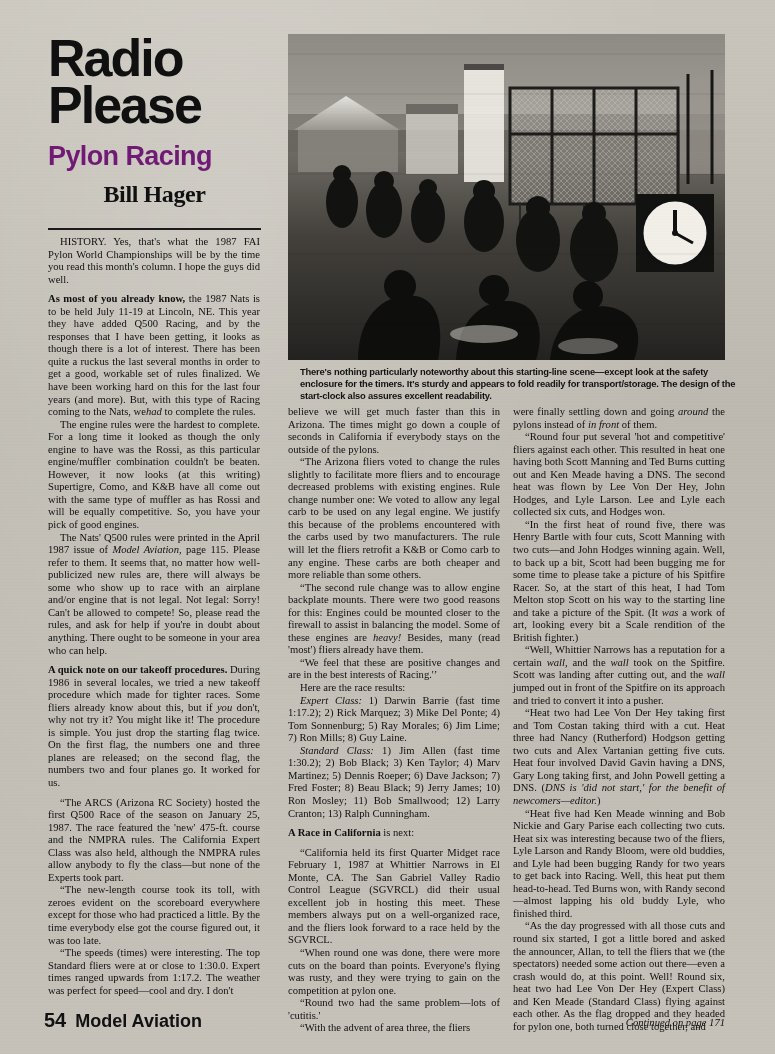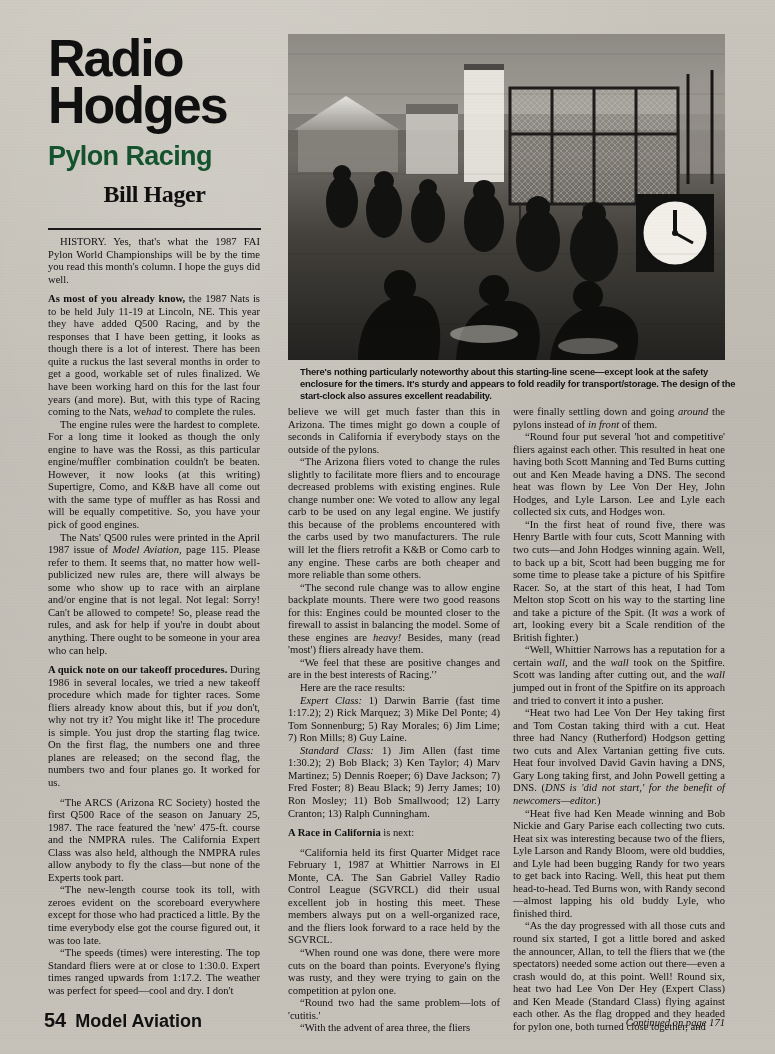--- a/index.html
+++ b/index.html
@@ -38,21 +38,21 @@
     color: #101010;
   }
   .mast-line.l1 { font-size: 52px; }
   .mast-line.l2 { font-size: 52px; margin-top: 2px; }
   .mast-sub {
     font-family: "Liberation Sans", sans-serif;
     font-weight: bold;
     font-size: 27px;
     letter-spacing: -0.6px;
     margin-top: 14px;
-    color: #14532d;
+    color: #701a75;
   }
   .mast-author {
     font-family: Liberation Serif, serif;
     font-weight: bold;
     font-size: 24px;
     letter-spacing: -0.4px;
     margin-top: 9px;
     text-align: center;
     padding-right: 2px;
     color: #101010;
@@ -142,21 +142,21 @@
   }
 </style>
 </head>
 <body>
 
 <div class="page">
   <div class="paper"></div>
 
   <div class="masthead">
     <div class="mast-line l1">Radio</div>
-    <div class="mast-line l2">Hodges</div>
+    <div class="mast-line l2">Please</div>
     <div class="mast-sub">Pylon Racing</div>
     <div class="mast-author">Bill Hager</div>
   </div>
   <div class="rule-under-mast"></div>
 
   <div class="photo">
     <svg width="437" height="326" viewBox="0 0 437 326">
       <defs>
         <linearGradient id="sky" x1="0" y1="0" x2="0" y2="1">
           <stop offset="0%" stop-color="#8e8b85"></stop>

